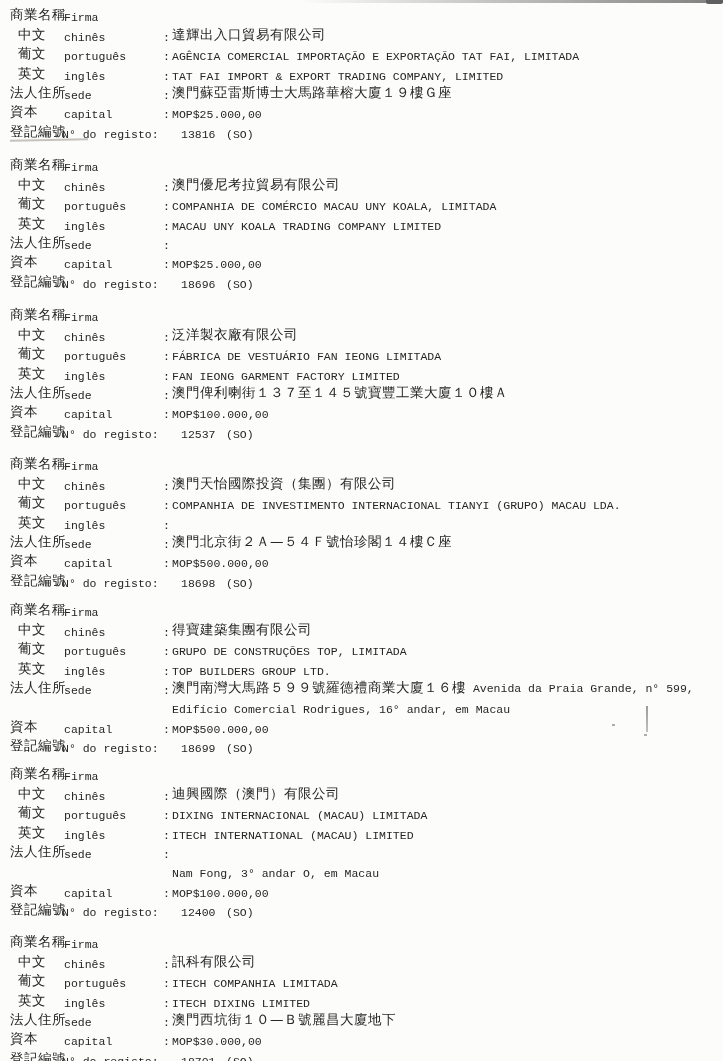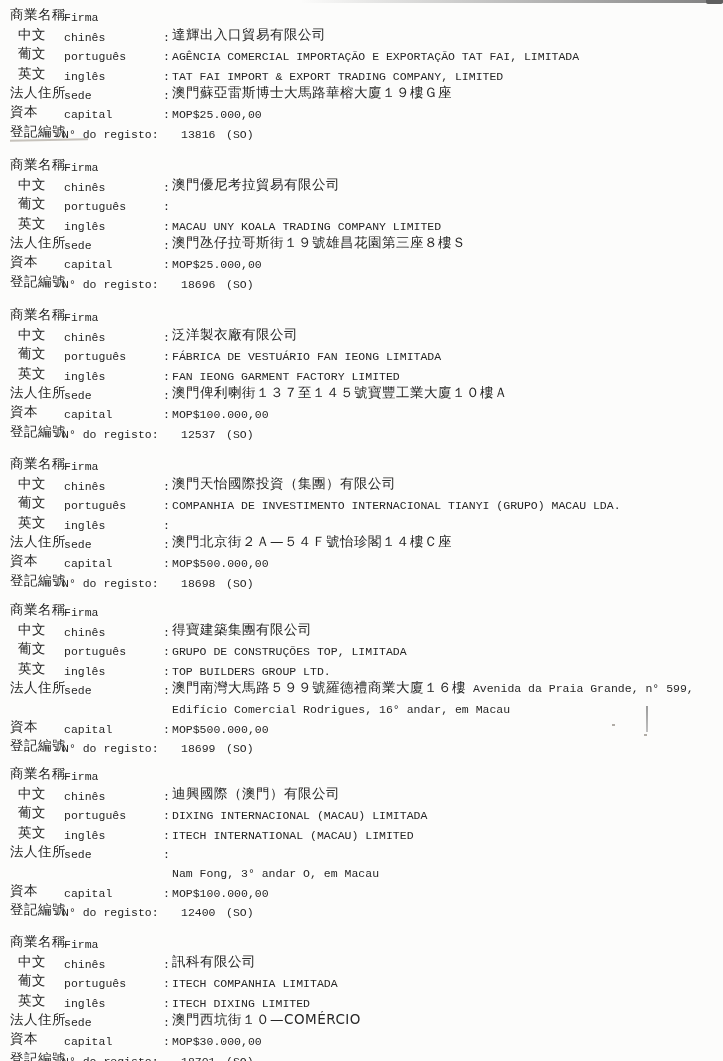--- a/index.html
+++ b/index.html
@@ -99,32 +99,32 @@
     <div class="row">
       <span class="c1i zh">中文</span>
       <span class="c2 lat">chinês</span>
       <span class="c3 lat">:</span>
       <span class="c4 zh">澳門優尼考拉貿易有限公司</span>
     </div>
     <div class="row">
       <span class="c1i zh">葡文</span>
       <span class="c2 lat">português</span>
       <span class="c3 lat">:</span>
+      <span class="c4 lat">COMPANHIA DE COMÉRCIO MACAU UNY KOALA, LIMITADA</span>
     </div>
     <div class="row">
       <span class="c1i zh">英文</span>
       <span class="c2 lat">inglês</span>
       <span class="c3 lat">:</span>
       <span class="c4 lat">MACAU UNY KOALA TRADING COMPANY LIMITED</span>
     </div>
     <div class="row">
       <span class="c1 zh">法人住所</span>
       <span class="c2 lat">sede</span>
       <span class="c3 lat">:</span>
-      <span class="c4 zh">澳門氹仔拉哥斯街１９號雄昌花園第三座８樓Ｓ</span>
     </div>
     <div class="row">
       <span class="c1 zh">資本</span>
       <span class="c2 lat">capital</span>
       <span class="c3 lat">:</span>
       <span class="c4 lat">MOP$25.000,00</span>
     </div>
     <div class="row">
       <span class="g1 zh">登記編號</span>
       <span class="g2 lat">N° do registo:</span>
@@ -329,21 +329,21 @@
     <div class="row">
       <span class="c1i zh">英文</span>
       <span class="c2 lat">inglês</span>
       <span class="c3 lat">:</span>
       <span class="c4 lat">ITECH DIXING LIMITED</span>
     </div>
     <div class="row">
       <span class="c1 zh">法人住所</span>
       <span class="c2 lat">sede</span>
       <span class="c3 lat">:</span>
-      <span class="c4 zh">澳門西坑街１０—COMÉRCIO</span>
+      <span class="c4 zh">澳門西坑街１０—Ｂ號麗昌大廈地下</span>
     </div>
     <div class="row">
       <span class="c1 zh">資本</span>
       <span class="c2 lat">capital</span>
       <span class="c3 lat">:</span>
       <span class="c4 lat">MOP$30.000,00</span>
     </div>
     <div class="row">
       <span class="g1 zh">登記編號</span>
       <span class="g2 lat">N° do registo:</span>

